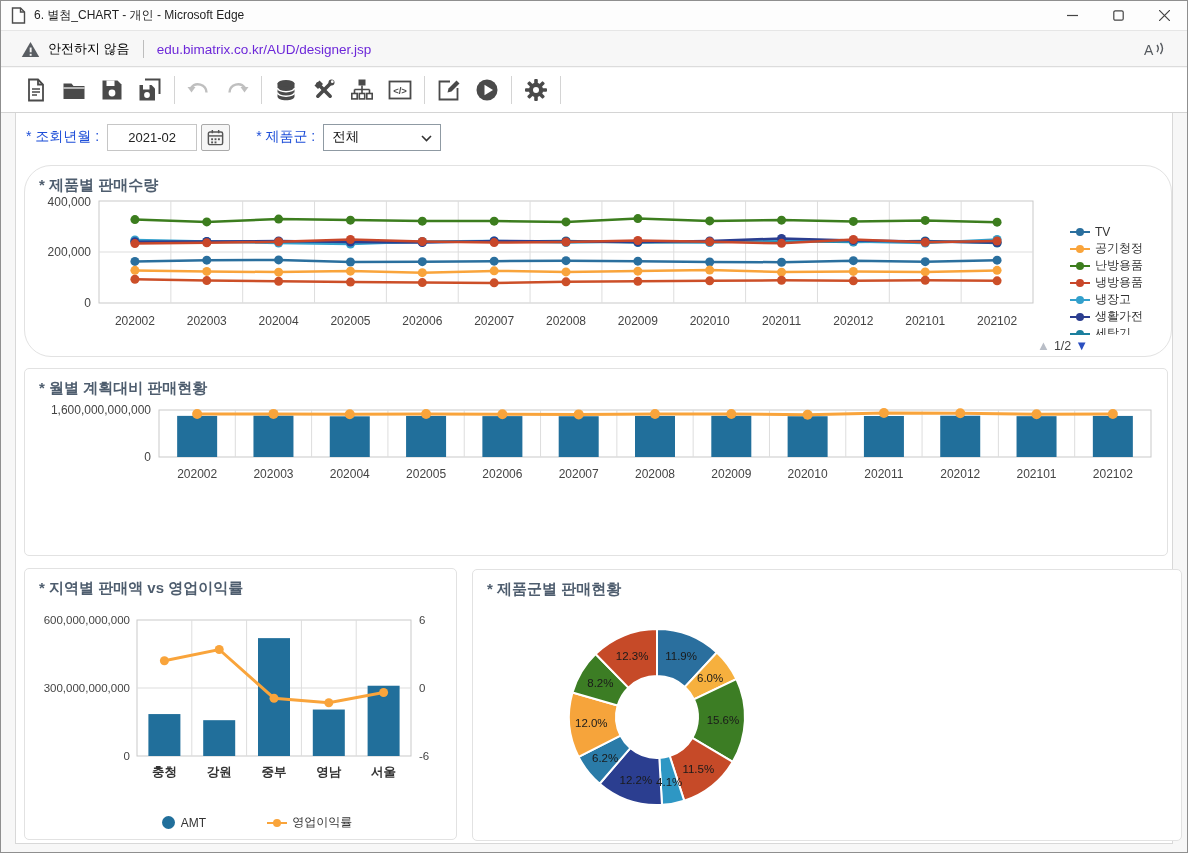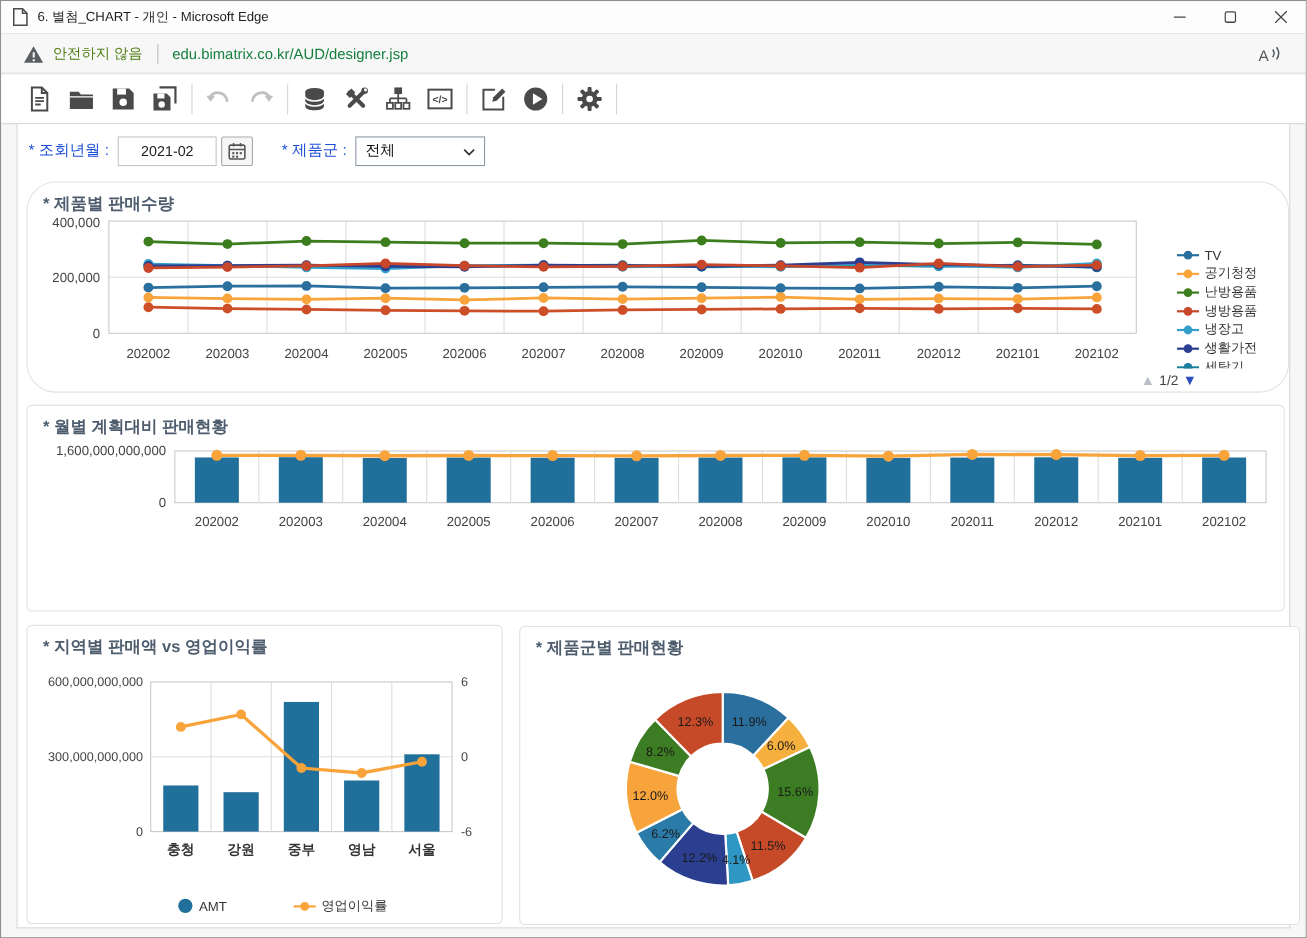--- a/index.html
+++ b/index.html
@@ -9,23 +9,23 @@
   
   .titlebar { position:absolute; left:0; top:0; right:0; height:30px; background:#fdfdfd; border-bottom:1px solid #e6e6e6; display:flex; align-items:center; }
   .titlebar .doc-ic { margin:0 8px 0 10px; display:flex; }
   .titlebar .ttl { font-size:12px; color:#1f1f1f; }
   .win-controls { margin-left:auto; display:flex; height:100%; }
   .win-btn { width:46px; height:100%; display:flex; align-items:center; justify-content:center; }
 
   
   .addressbar { position:absolute; left:0; top:31px; right:0; height:35px; background:#f7f7f7; border-bottom:1px solid #dcdcdc; display:flex; align-items:center; }
   .addressbar .warn { margin:0 8px 0 20px; display:flex; }
-  .sec-text { font-size:13px; color:#4d7c0f; }
+  .sec-text { font-size:13px; color:#000000; }
   .addr-div { width:1px; height:18px; background:#bdbdbd; margin:0 13px; }
-  .url { font-size:13.5px; color:#15803d; }
+  .url { font-size:13.5px; color:#6d28d9; }
   .read-aloud { margin-left:auto; margin-right:22px; display:flex; }
 
   
   .toolbar { position:absolute; left:0; top:67px; right:0; height:45px; background:#ffffff; border-bottom:1px solid #d4d4d4; display:flex; align-items:center; padding-left:16px; }
   .tb-btn { width:38px; height:36px; display:flex; align-items:center; justify-content:center; border-radius:3px; }
   .tb-sep { width:1px; height:28px; background:#d4d4d4; margin:0 5px; }
 
   
   .content { position:absolute; left:14px; right:14px; top:112px; bottom:8px; background:#ffffff; border:1px solid #d8d8d8; border-top:none; }
   .filter-row { position:absolute; left:10px; top:9px; height:30px; display:flex; align-items:center; }

